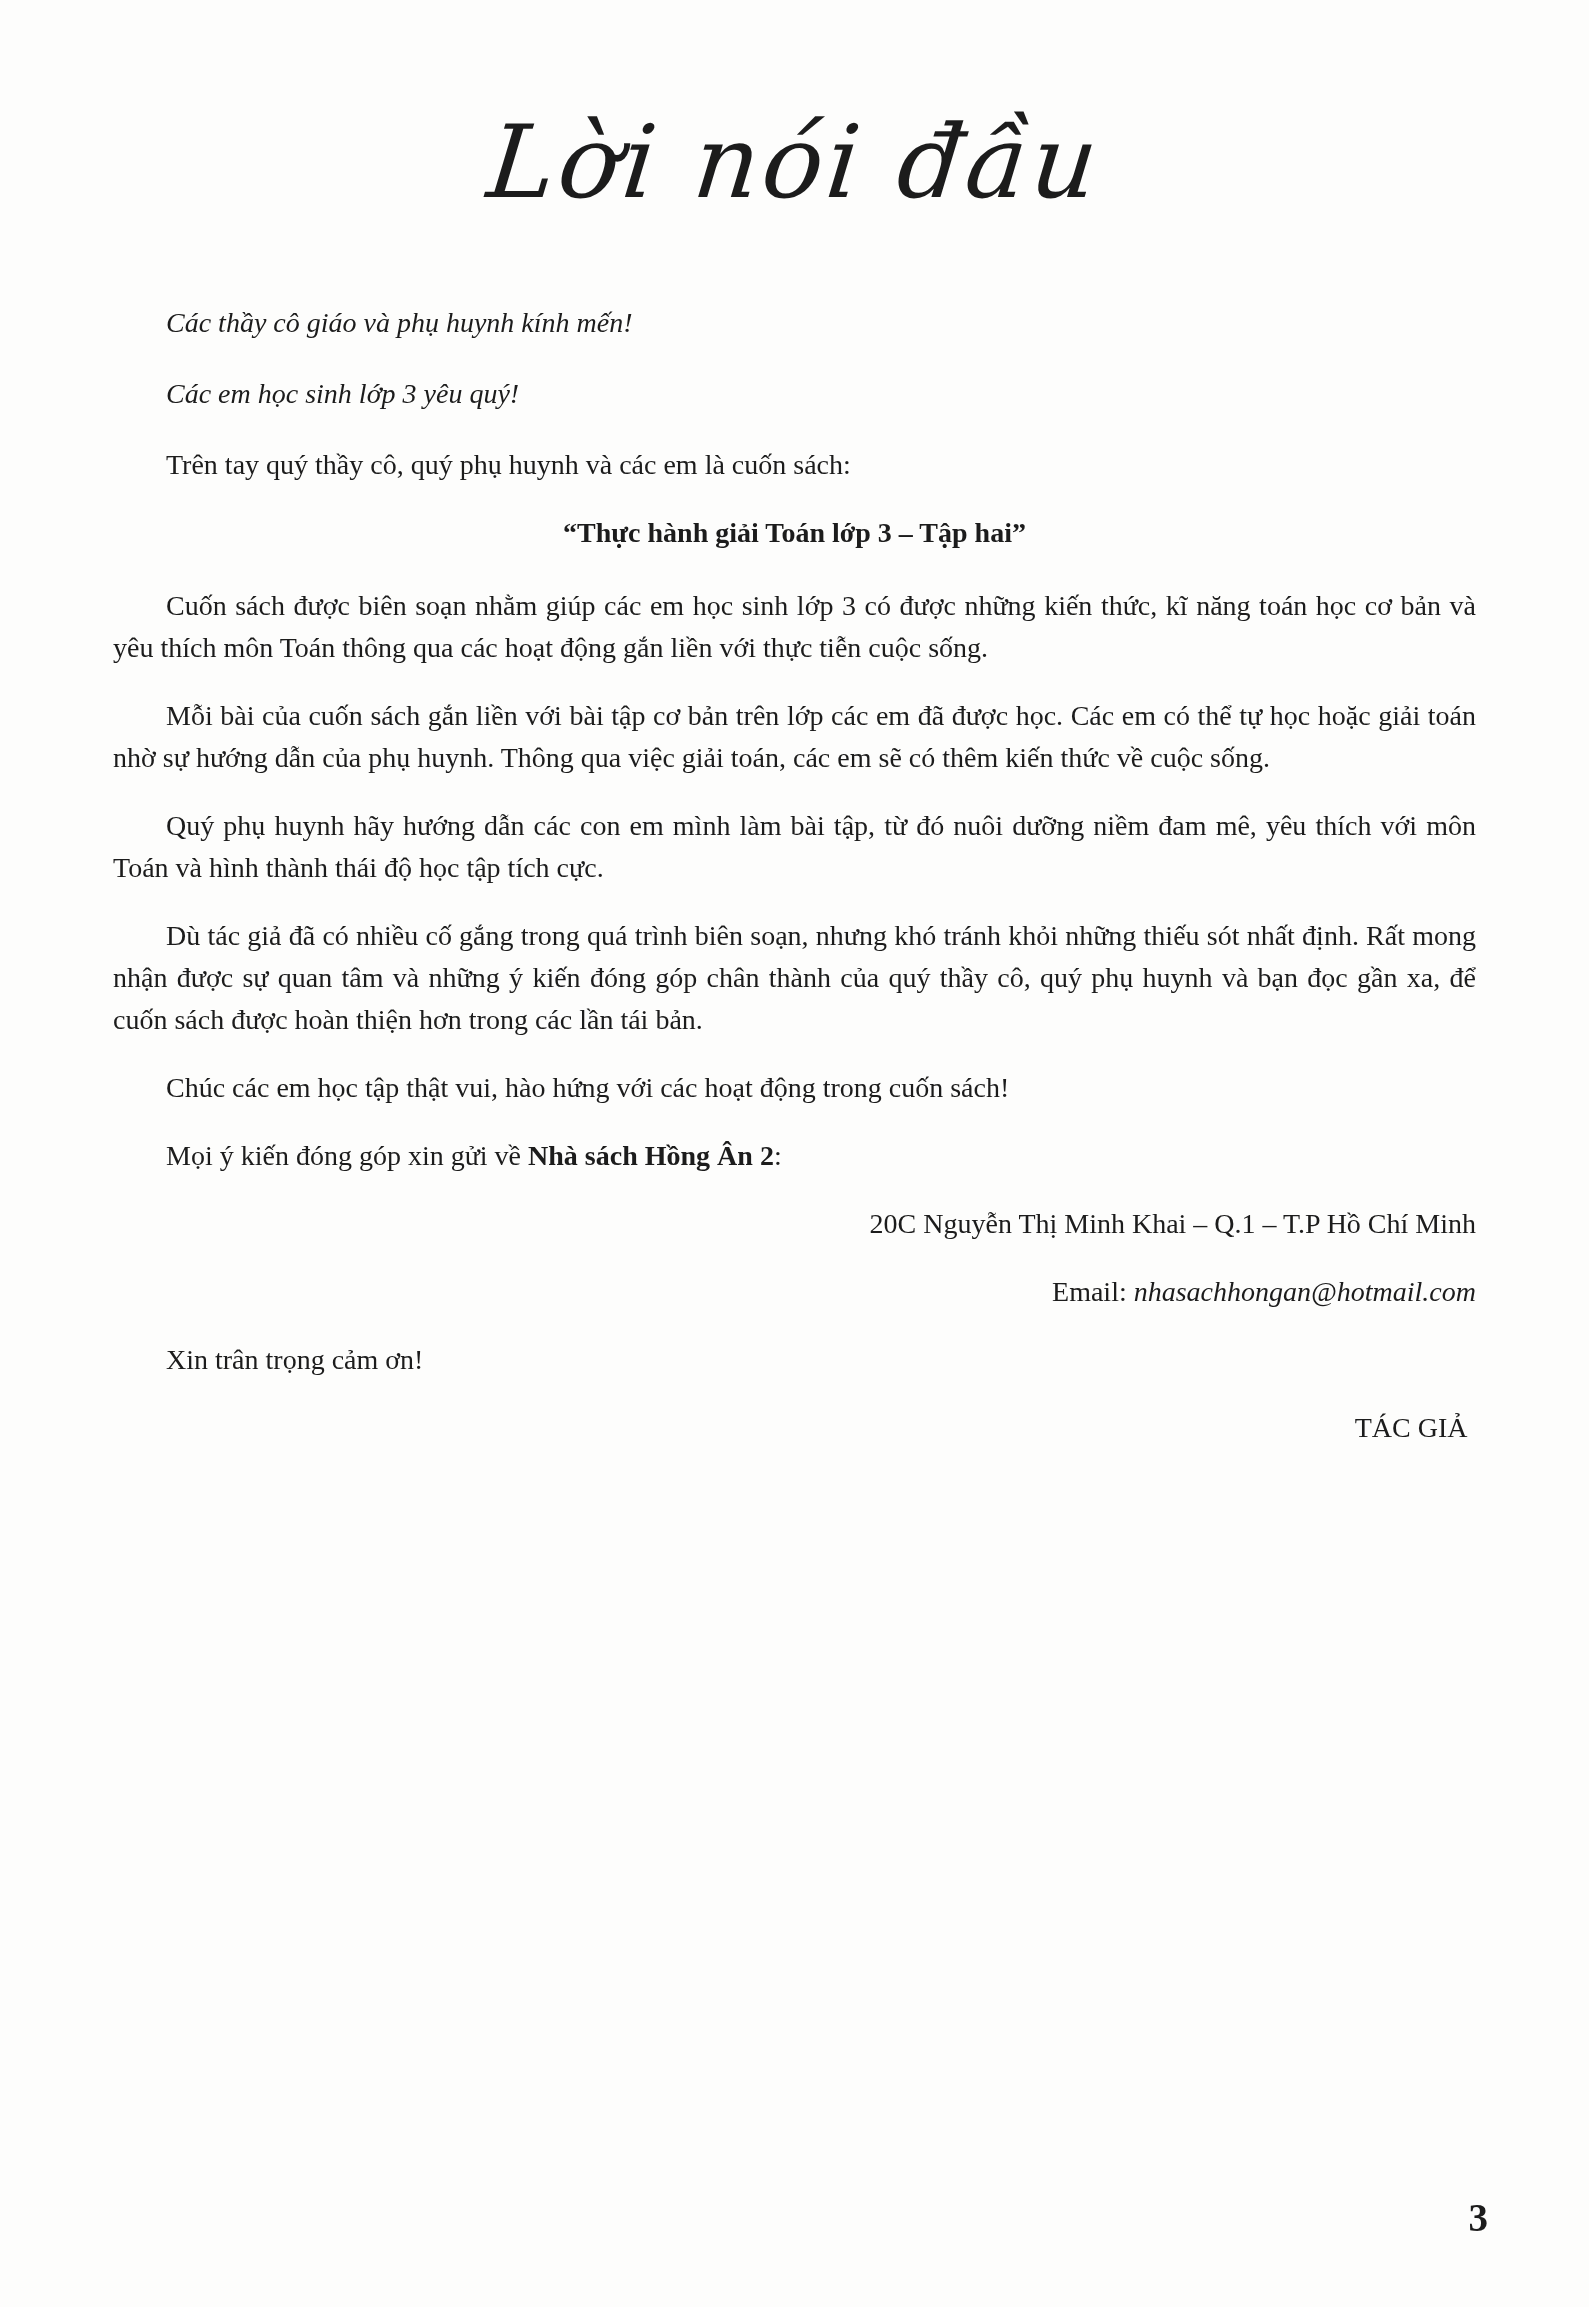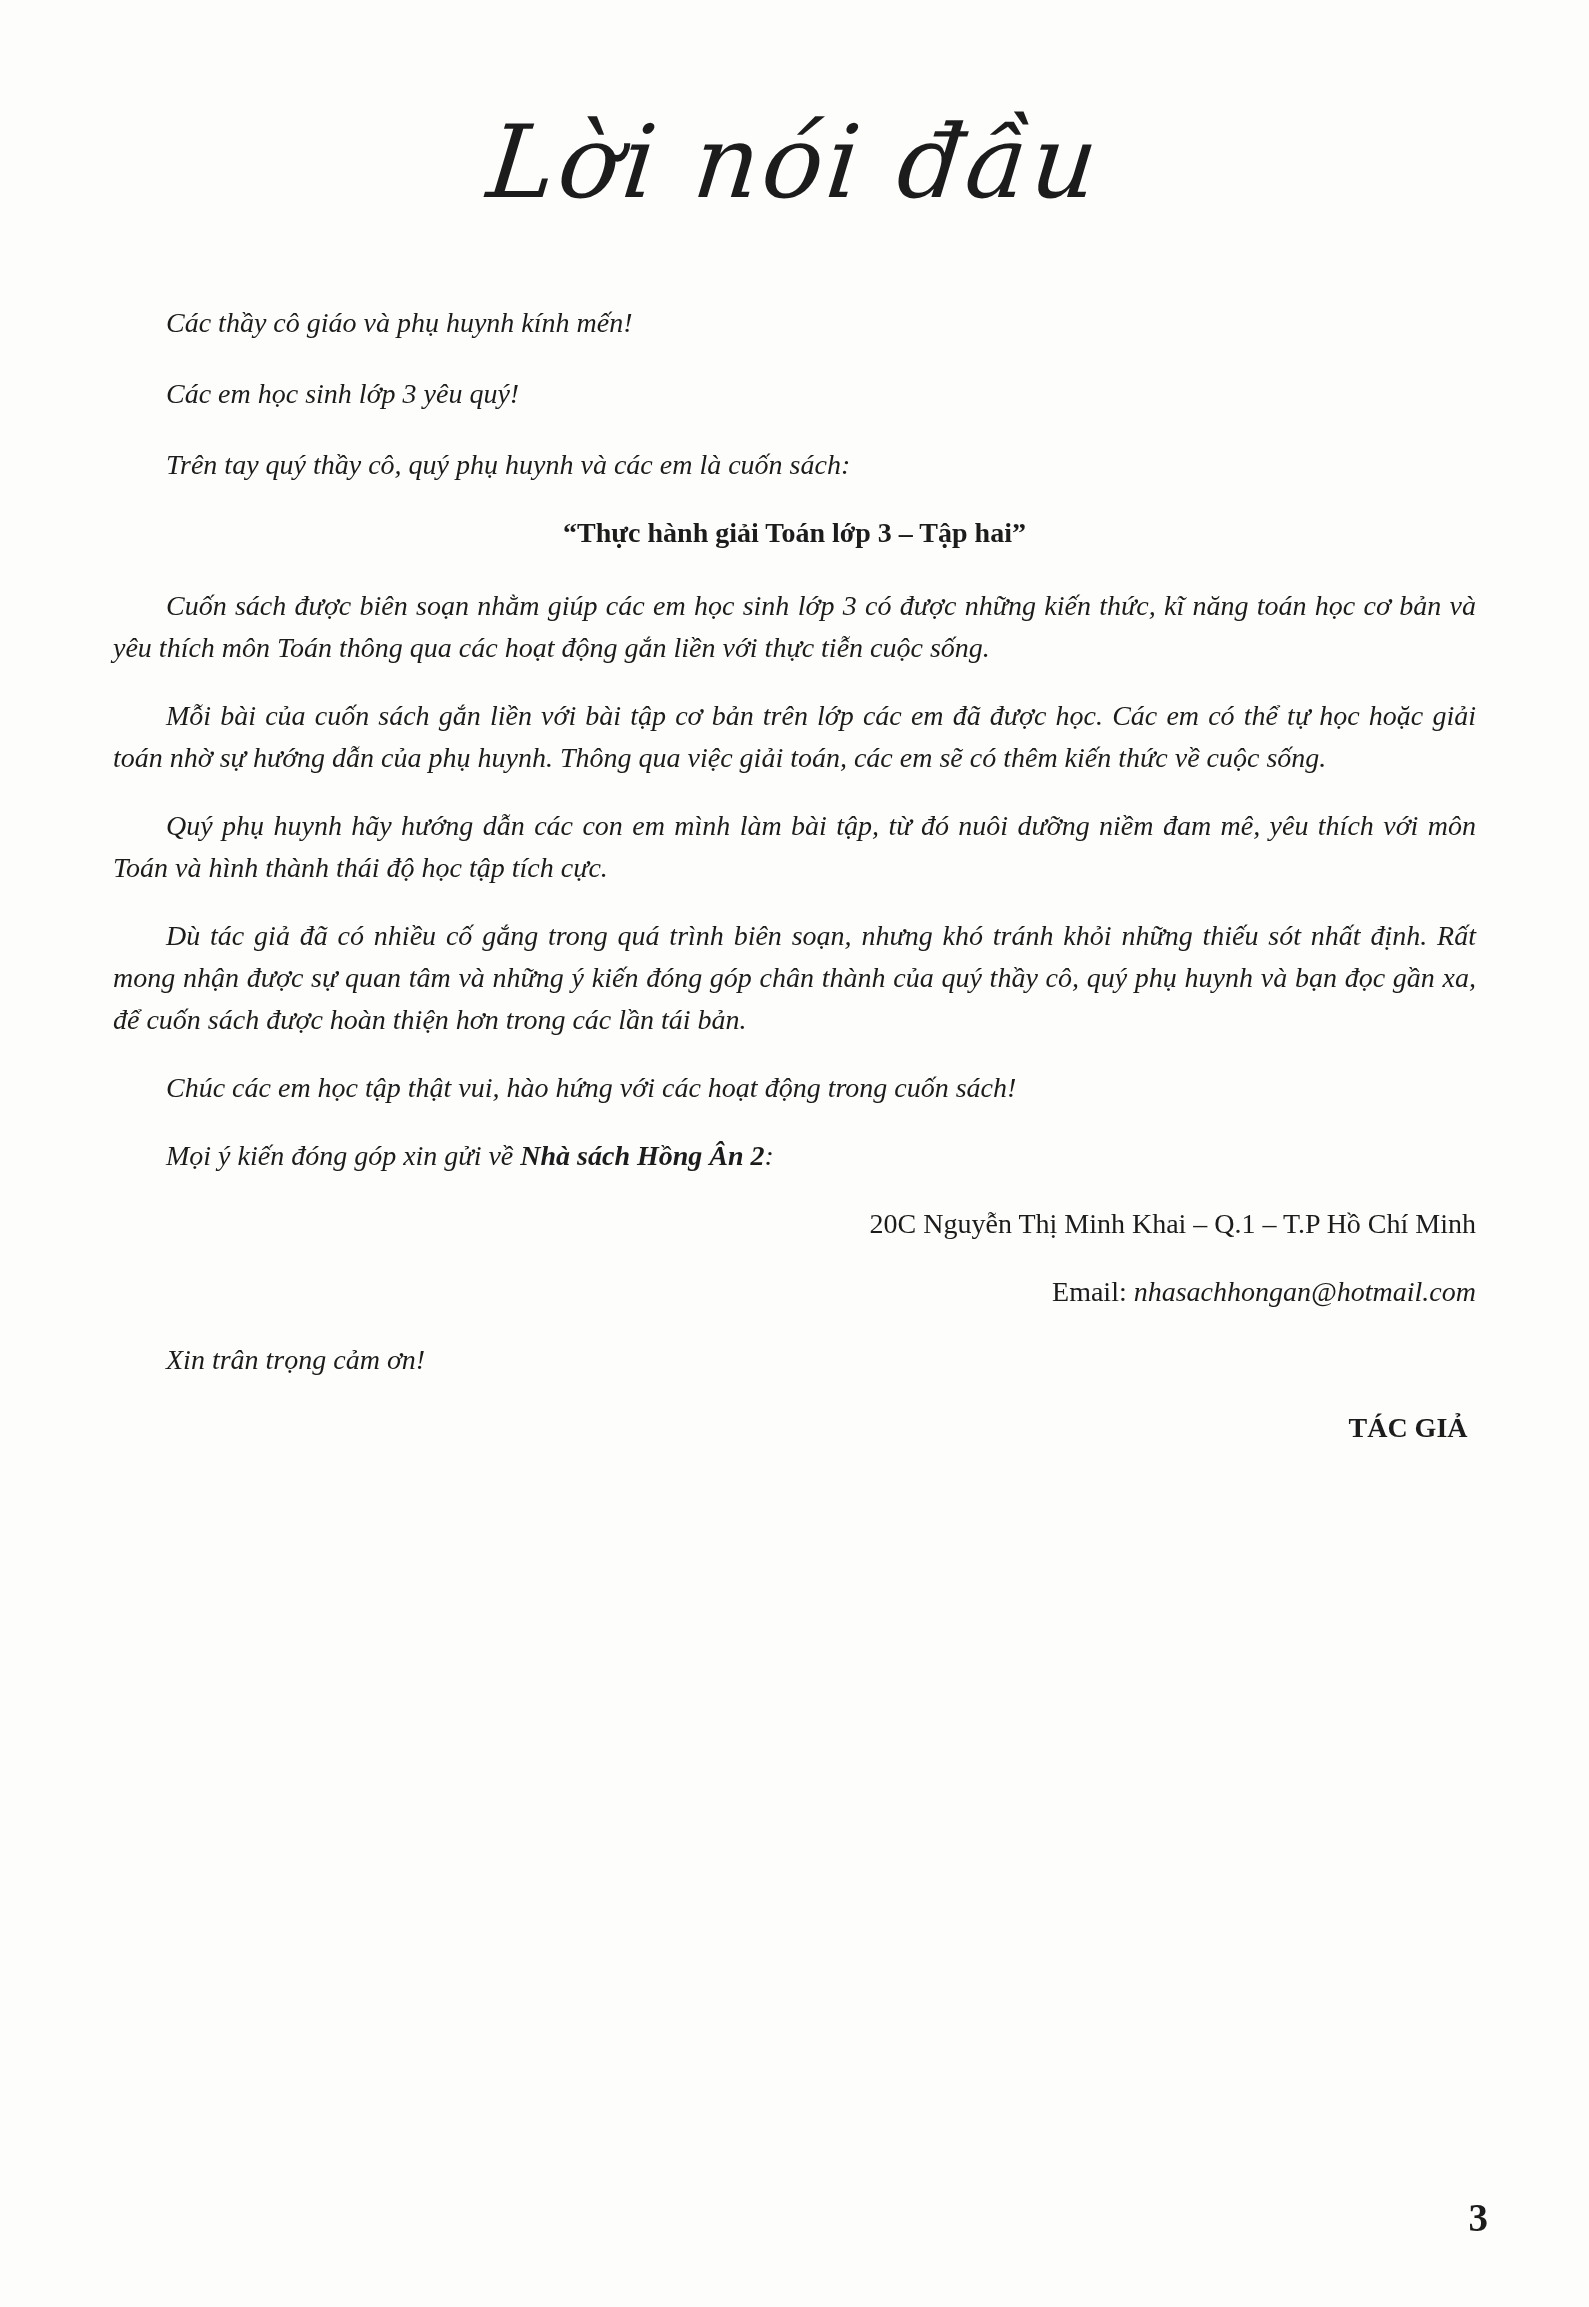--- a/index.html
+++ b/index.html
@@ -29,21 +29,20 @@
     transform: skewX(-6deg);
   }
   p {
     margin: 0 0 26px 0;
     font-size: 28px;
     line-height: 1.5;
     text-align: justify;
   }
   .indent {
     text-indent: 53px;
-    font-style: italic;
   }
   .greeting {
     font-style: italic;
     text-indent: 53px;
     margin-bottom: 29px;
     text-align: left;
   }
   .book-title {
     text-align: center;
     font-weight: bold;
@@ -55,21 +54,21 @@
     text-indent: 0;
   }
   .bold {
     font-weight: bold;
   }
   .italic {
     font-style: italic;
   }
   .author-line {
     text-align: right;
-    font-weight: bold;
+    font-weight: normal;
     margin-top: 16px;
     padding-right: 8.5px;
   }
   .page-number {
     position: absolute;
     right: 101px;
     bottom: 67px;
     font-size: 39px;
     font-weight: bold;
   }

